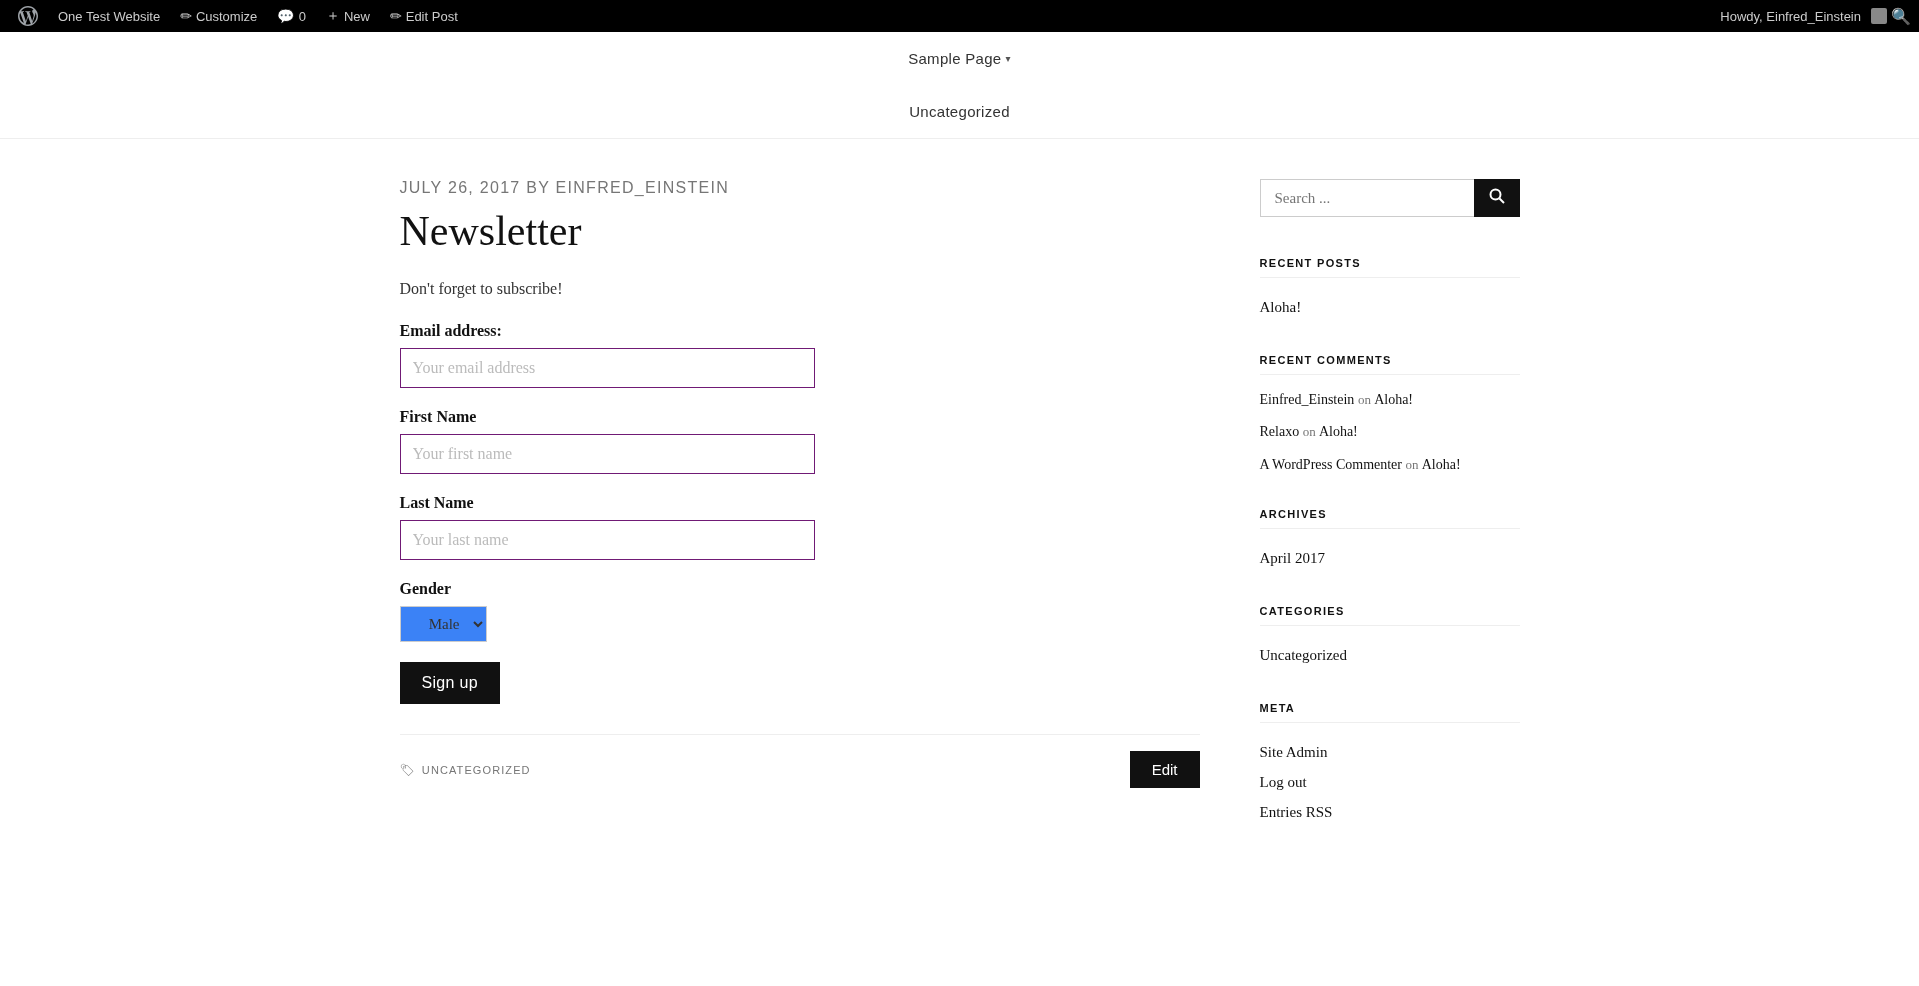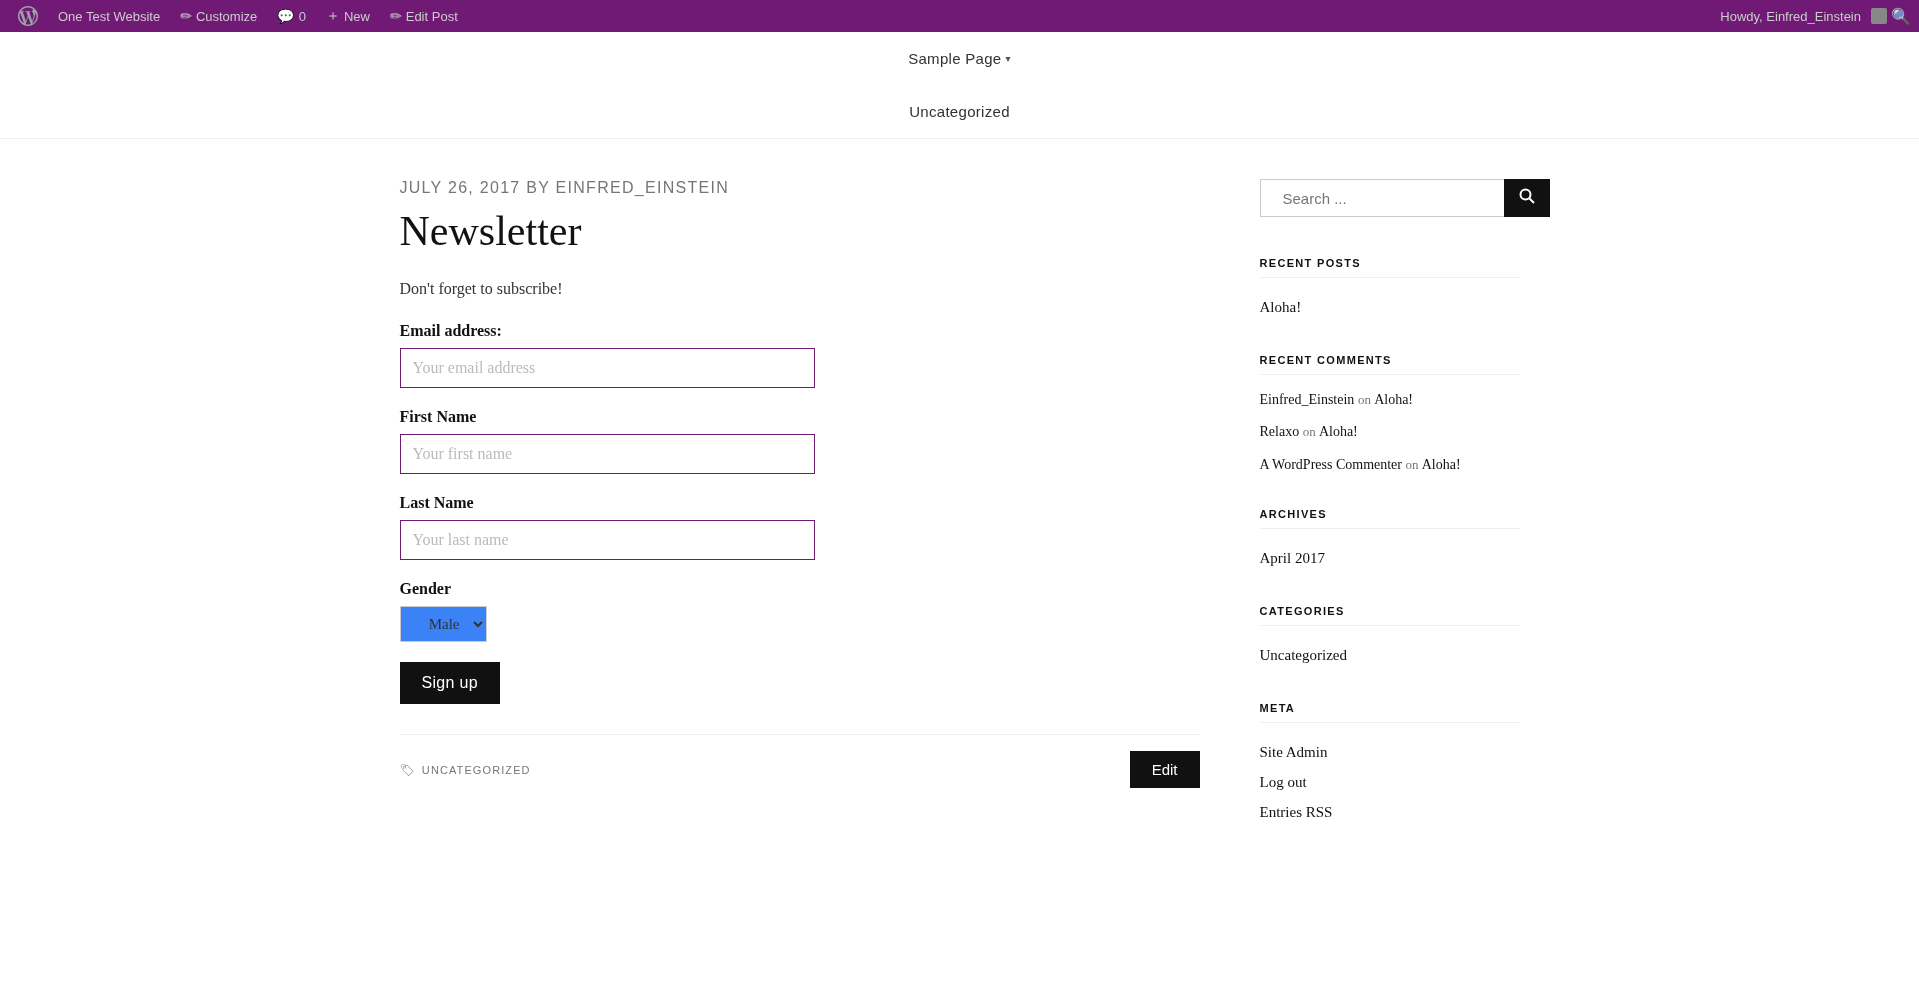--- a/index.html
+++ b/index.html
@@ -1,20 +1,20 @@
 <!DOCTYPE html>
 <html><head>
   <meta charset="utf-8">
   <style>
     * { box-sizing: border-box; margin: 0; padding: 0; }
     body { font-family: Georgia, 'Times New Roman', serif; background: #fff; color: #333; font-size: 16px; }
 
     
     #wpadminbar {
-      background: #701a75;
+      background: #000000;
       height: 32px;
       display: flex;
       align-items: center;
       padding: 0 8px;
       position: fixed;
       top: 0;
       left: 0;
       right: 0;
       z-index: 9999;
     }
@@ -216,23 +216,23 @@
 
     .sidebar-search {
       display: flex;
       align-items: stretch;
       margin-bottom: 40px;
     }
     .sidebar-search-input {
       flex: 1;
       border: 1px solid #ccc;
       border-right: none;
-      padding: 8px 22px;
+      padding: 8px 14px;
       font-size: 15px;
-      font-family: Liberation Sans, sans-serif;
+      font-family: Liberation Serif, serif;
       outline: none;
     }
     .sidebar-search-btn {
       background: #111;
       border: 1px solid #111;
       color: #fff;
       padding: 8px 14px;
       cursor: pointer;
       font-size: 16px;
       font-weight: bold;

